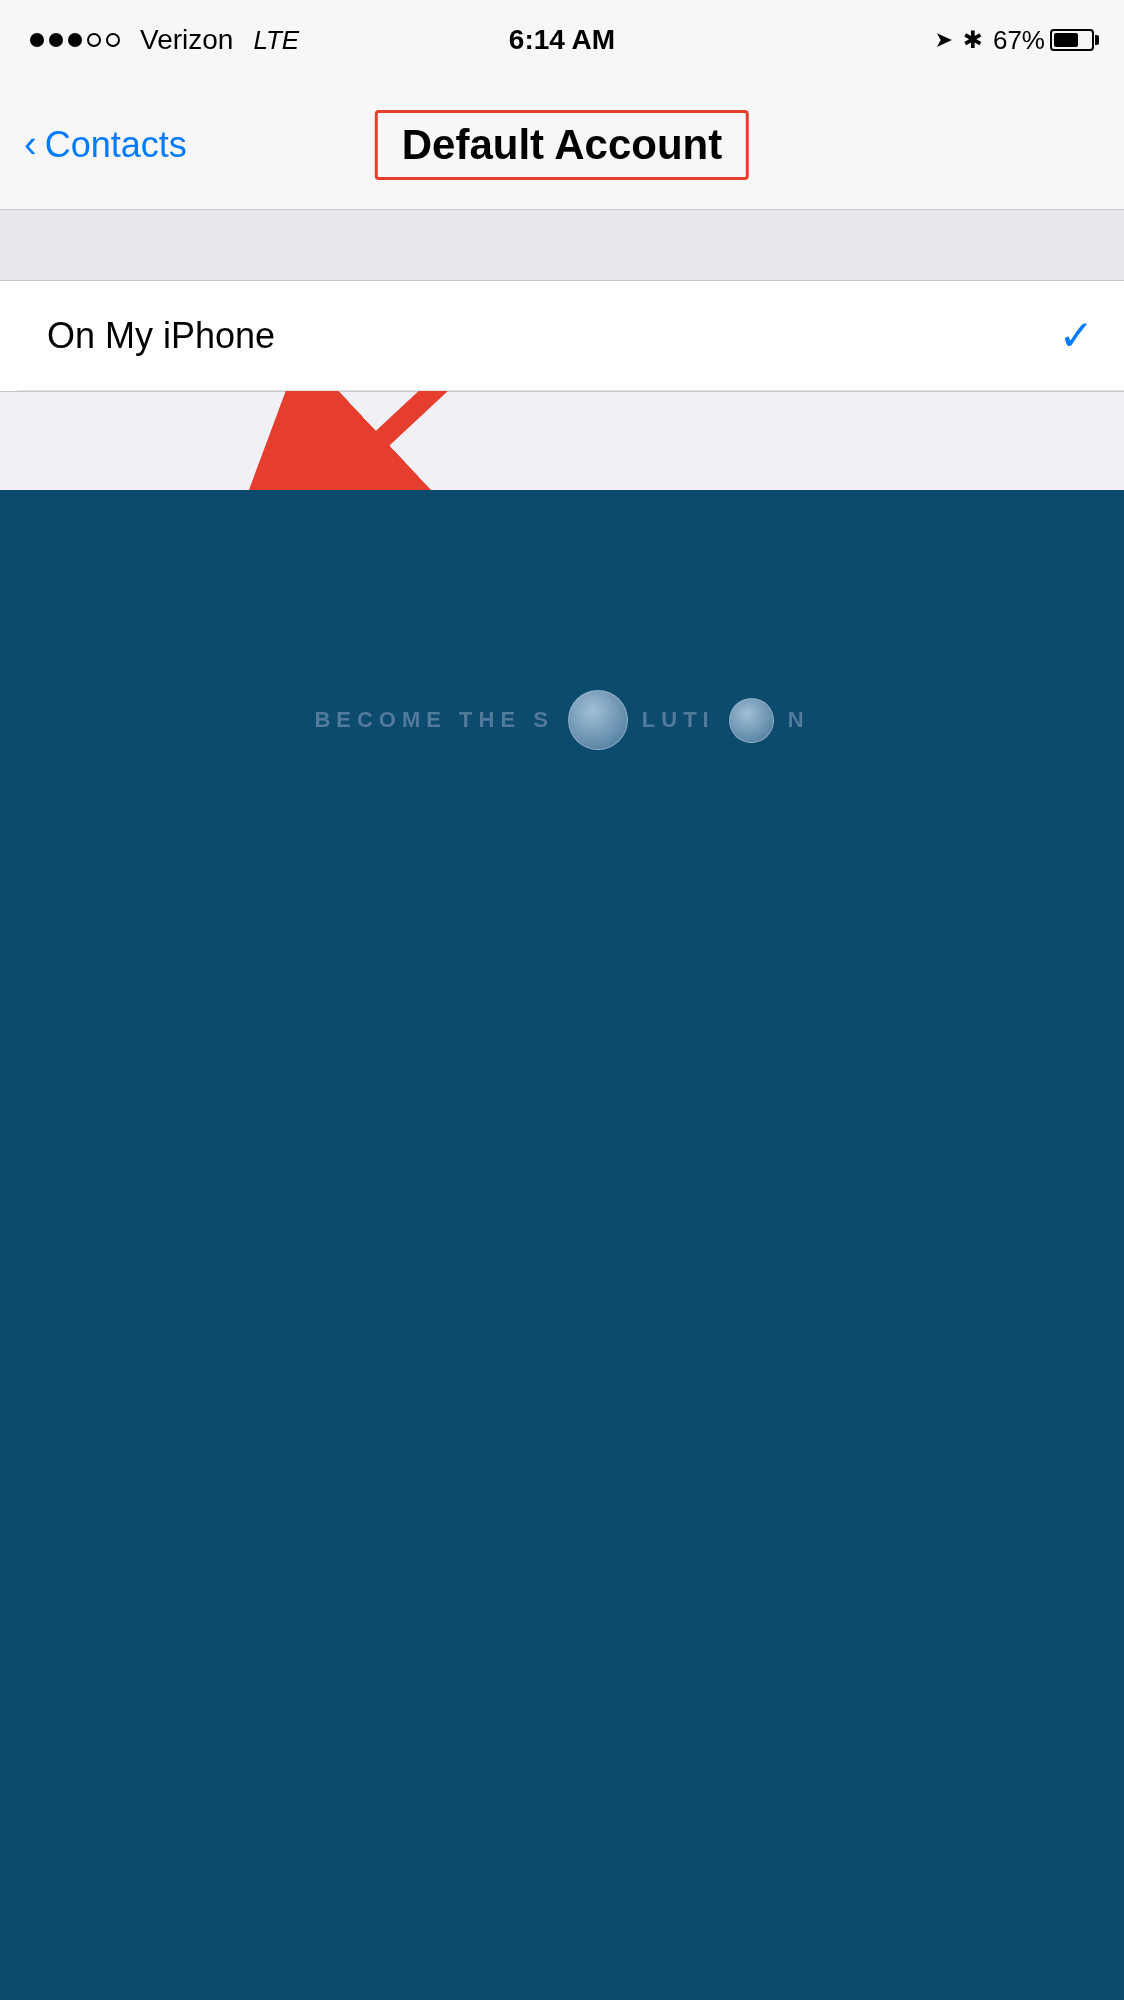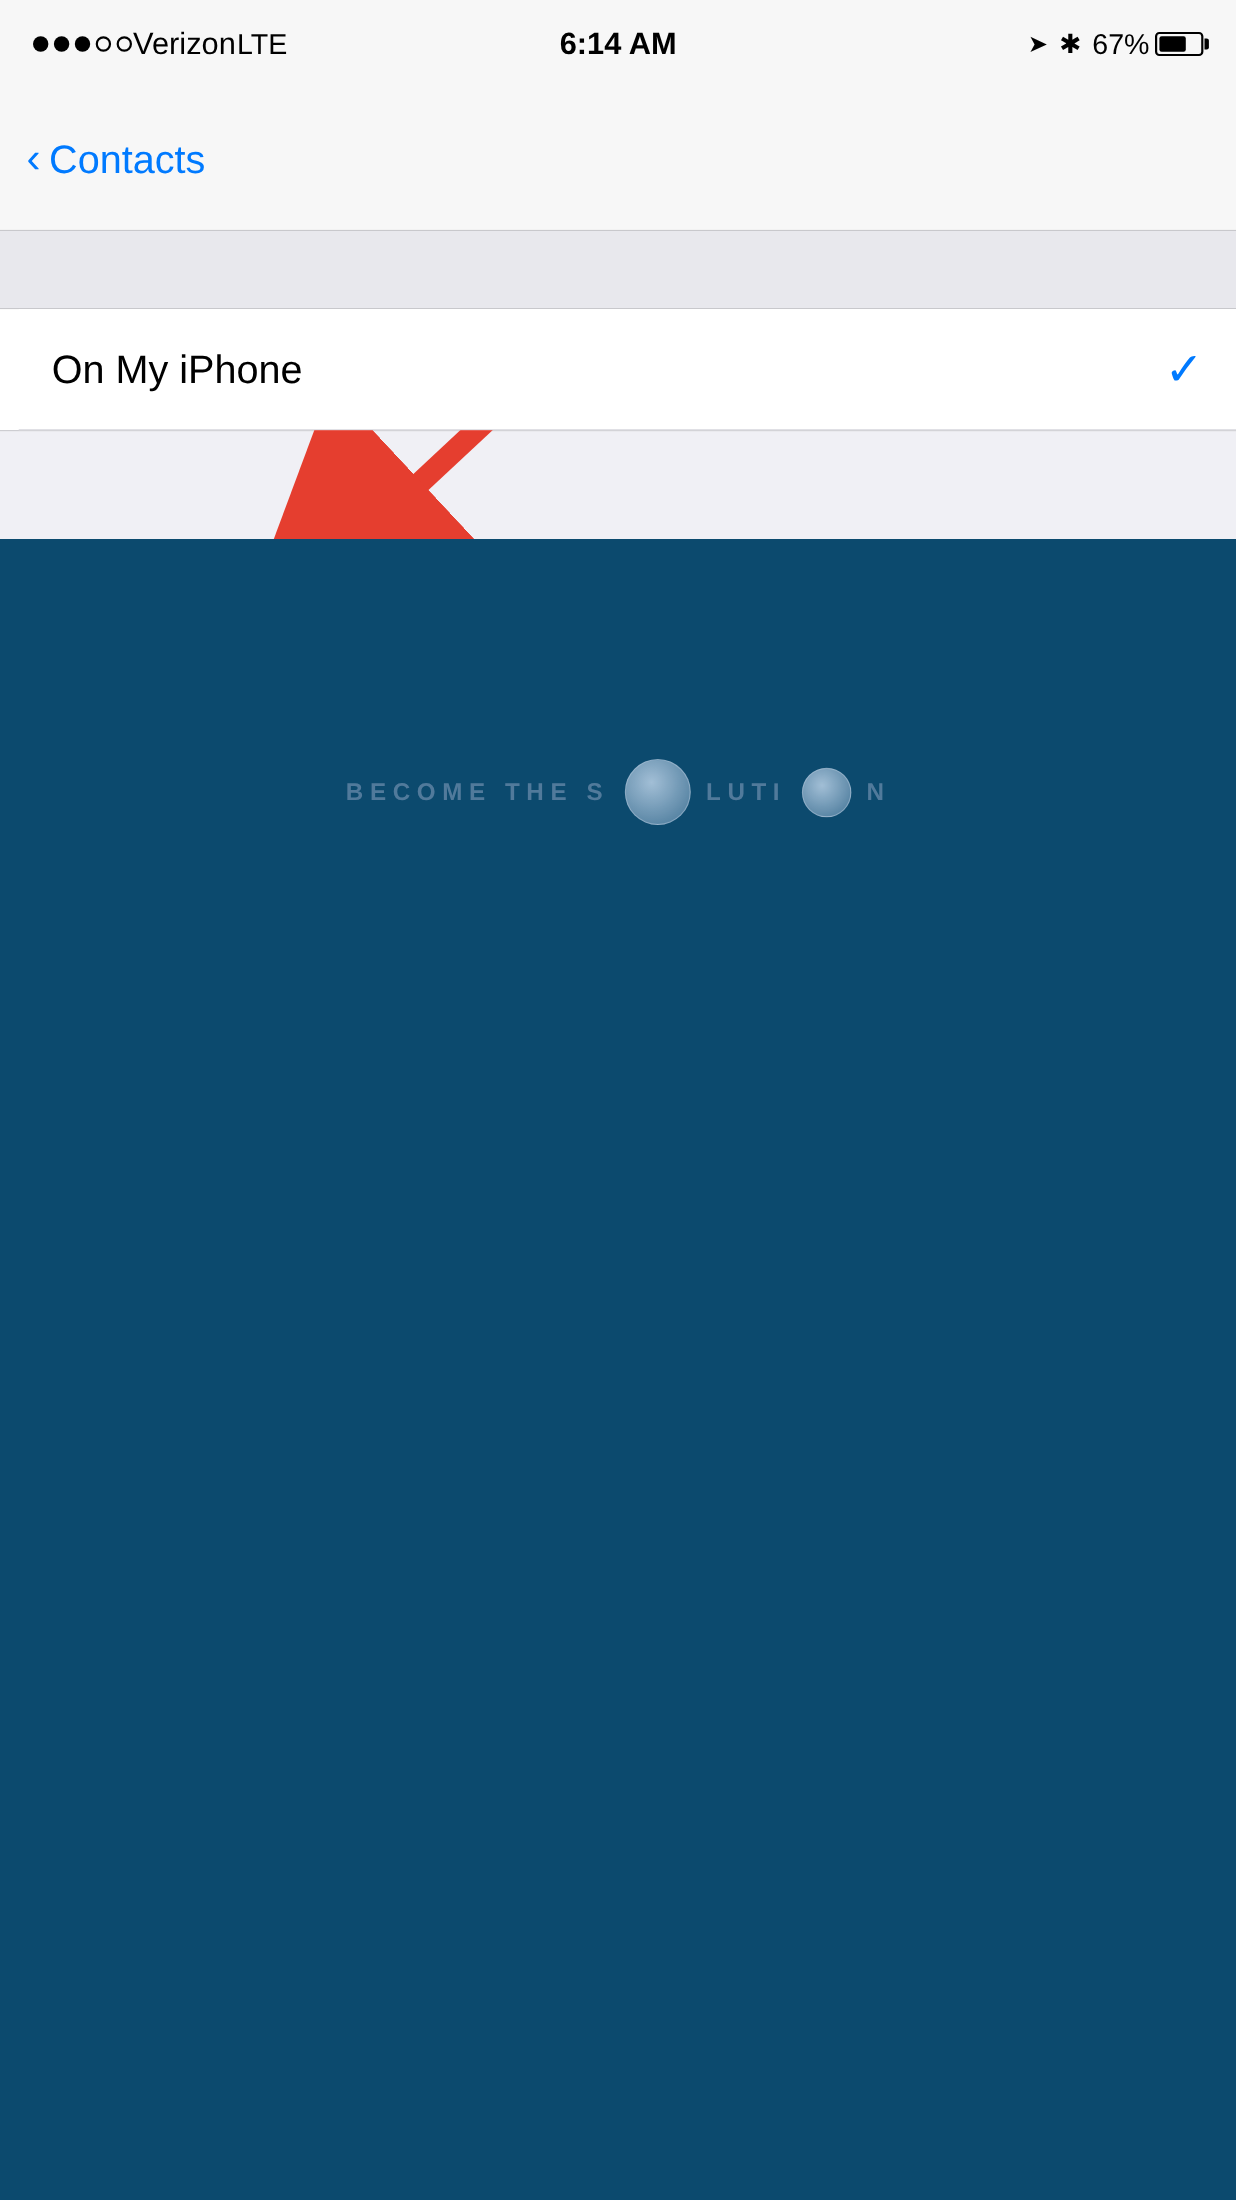--- a/index.html
+++ b/index.html
@@ -24,21 +24,21 @@
       background: #f7f7f7;
       display: flex;
       align-items: center;
       justify-content: space-between;
       padding: 0 30px;
     }
 
     .status-left {
       display: flex;
       align-items: center;
-      gap: 1px;
+      gap: 20px;
       font-size: 26px;
       font-weight: 500;
       color: #000;
     }
 
     .signal-dots {
       display: flex;
       gap: 5px;
       align-items: center;
     }
@@ -56,20 +56,21 @@
     }
 
     .carrier-text {
       font-size: 28px;
       font-weight: 500;
     }
 
     .lte-text {
       font-size: 26px;
       font-weight: 500;
+      font-style: italic;
     }
 
     .status-center {
       font-size: 28px;
       font-weight: 600;
       color: #000;
       position: absolute;
       left: 50%;
       transform: translateX(-50%);
     }
@@ -280,20 +281,25 @@
       </div>
     </div>
   </div>
 </div>
 
 <div class="nav-bar">
   <button class="back-button">
     <span class="back-chevron">‹</span>
     <span>Contacts</span>
   </button>
+  <div class="nav-title-container">
+    <div class="nav-title-box">
+      <span class="nav-title">Default Account</span>
+    </div>
+  </div>
 </div>
 
 <div class="section-gap"></div>
 
 <div style="position:absolute; top:280px; left:0; width:100%; height:280px; pointer-events:none;">
   <svg width="100%" height="100%" viewBox="0 0 1124 280" xmlns="http://www.w3.org/2000/svg">
 
     <defs>
       <marker id="arrowhead" markerWidth="12" markerHeight="12" refX="6" refY="6" orient="auto">
         <polygon points="0 0, 12 6, 0 12" fill="#e53e2f"></polygon>

